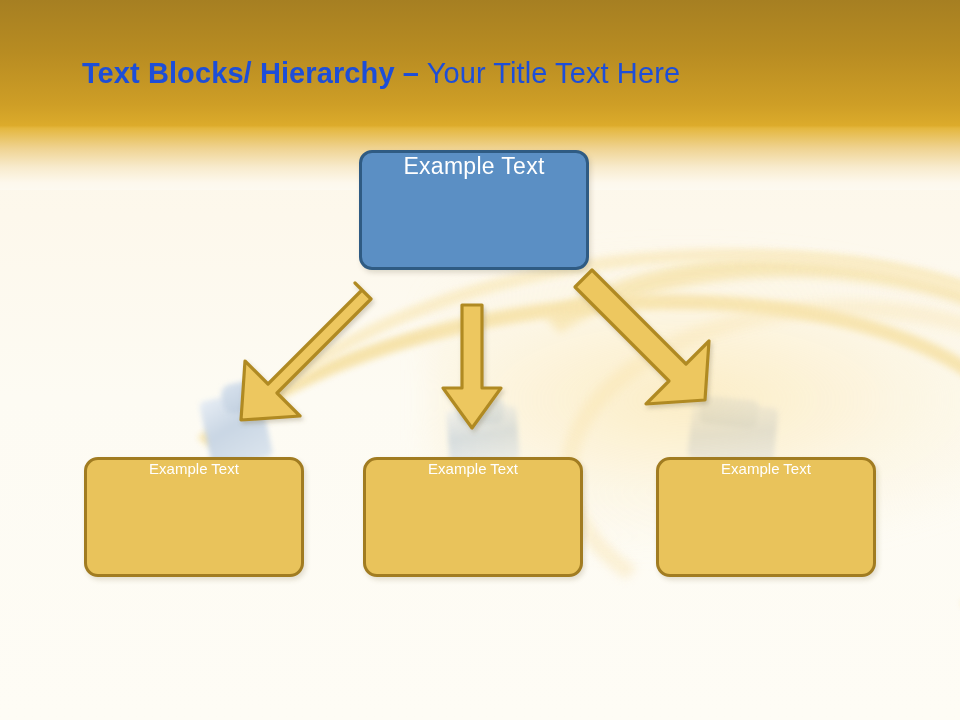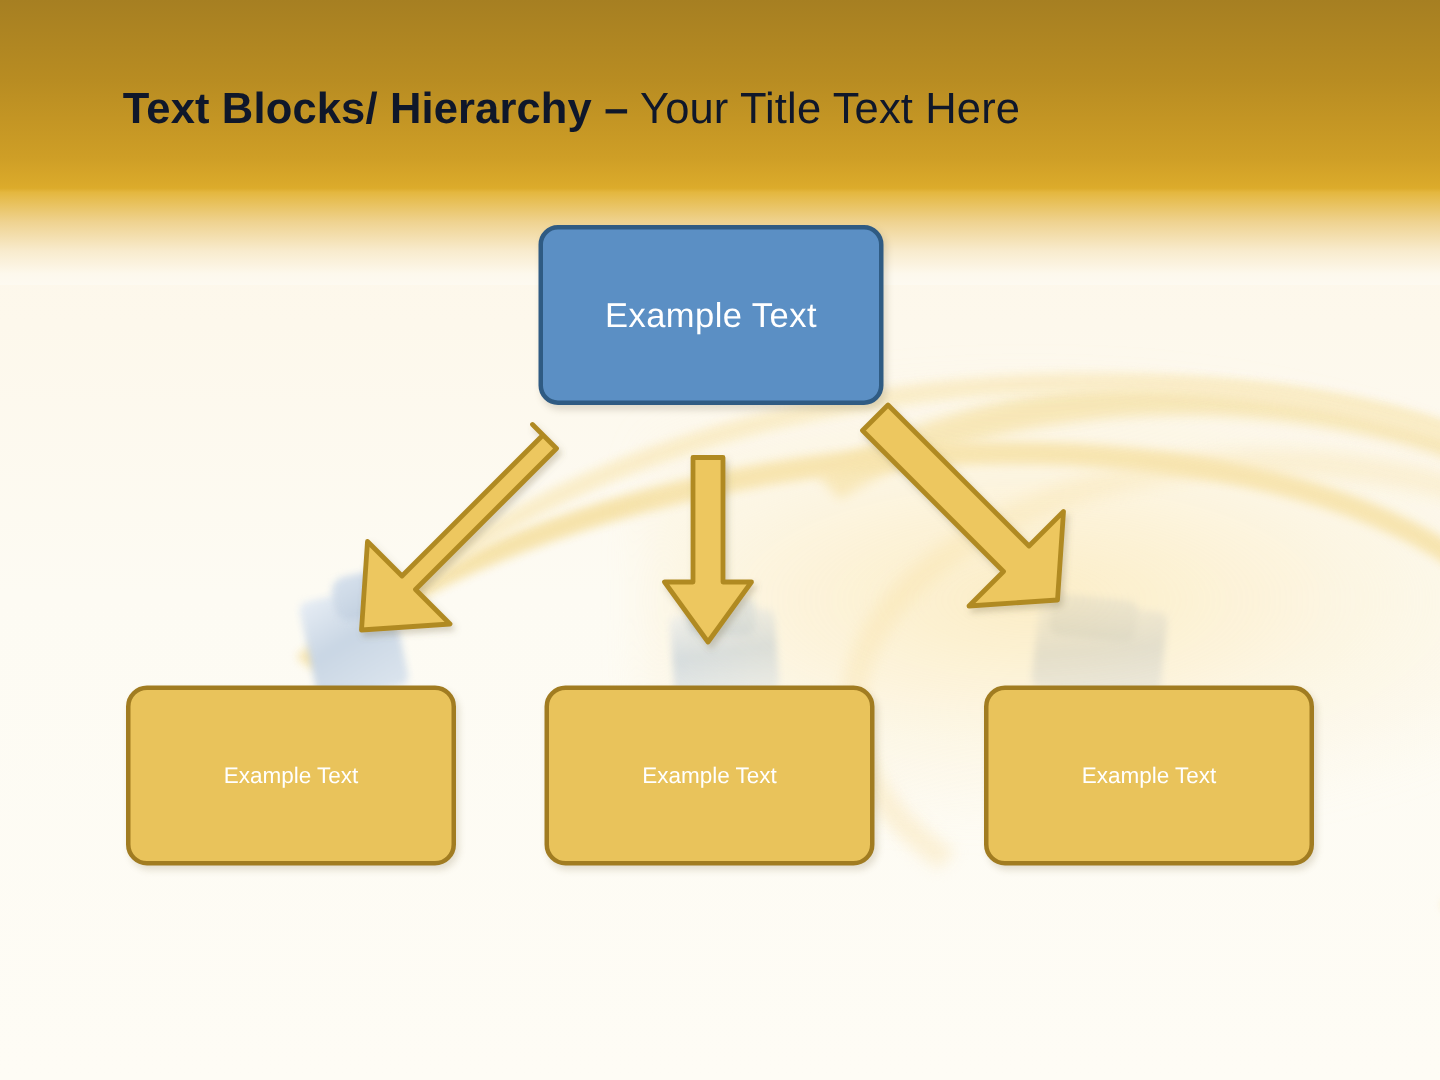--- a/index.html
+++ b/index.html
@@ -151,35 +151,35 @@
         #EFD391 78%,
         #F8EBCD 88%,
         #FDF8EC 96%,
         #FDFAF1 100%);
   }
   .title {
     position: absolute;
     left: 0; top: 54px;
     width: 762px;
     text-align: center;
-    color: #0f172a;
+    color: #1d4ed8;
     font-size: 29px;
     line-height: 38px;
     letter-spacing: 0.1px;
     white-space: nowrap;
   }
   .title .bold { font-weight: bold; }
   .title .light { font-weight: normal; }
 
   
   .node {
     position: absolute;
     box-sizing: border-box;
     display: flex;
-    align-items: center;
+    align-items: flex-start;
     justify-content: center;
     color: #FFFFFF;
     text-align: center;
   }
   .node-top {
     left: 359px; top: 150px;
     width: 230px; height: 120px;
     background: #5B8FC4;
     border: 3px solid #2F5B83;
     border-radius: 13px;

